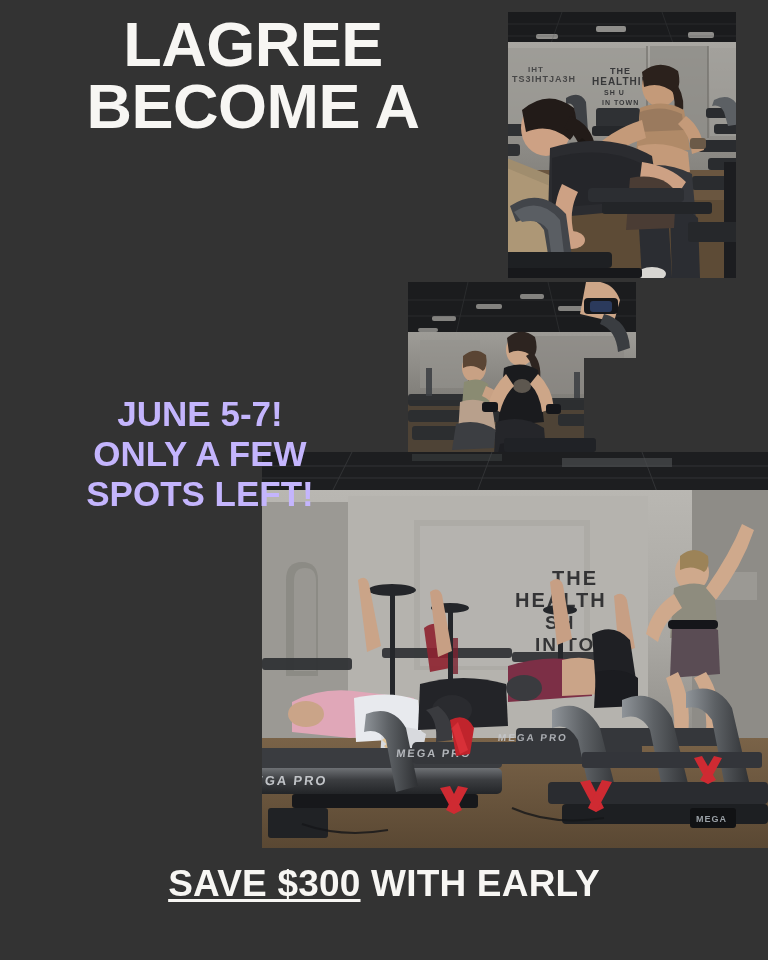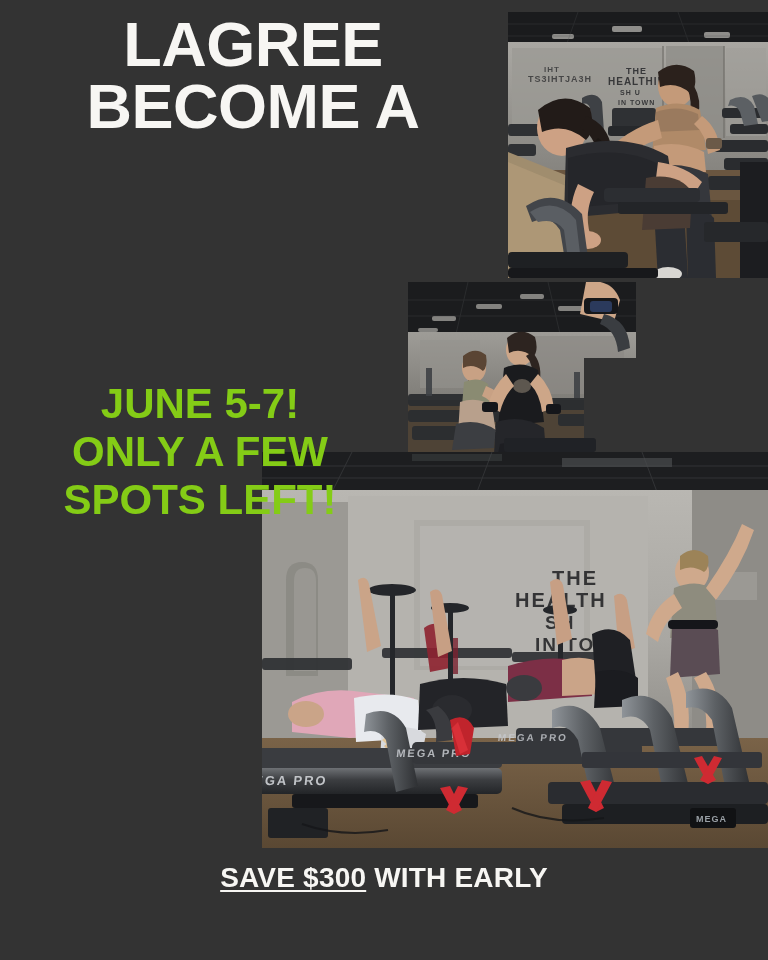--- a/index.html
+++ b/index.html
@@ -25,21 +25,21 @@
 
   
   .photo {
     position:absolute;
     overflow:hidden;
     background:#2a2a2a;
   }
 
   
   #photo-trainer-spot {
-    left:508px; top:12px; width:260px; height:266px;
+    left:508px; top:12px; width:228px; height:266px;
     z-index:30;
   }
 
   
   #photo-coaching {
     left:408px; top:282px; width:228px; height:170px;
     z-index:20;
   }
 
   
@@ -60,39 +60,39 @@
     font-size:63px;
     line-height:0.98;
     font-weight:bold;
     letter-spacing:-0.5px;
     text-transform:uppercase;
   }
   .headline .hl-line { display:block; white-space:nowrap; }
 
   .subhead {
     position:absolute;
-    left:0; top:380px; width:400px;
+    left:0; top:394px; width:400px;
     z-index:40;
     text-align:center;
-    color:#84cc16;
-    font-size:42px;
+    color:#c4b5fd;
+    font-size:35px;
     line-height:1.14;
     font-weight:bold;
     letter-spacing:0px;
     text-transform:uppercase;
   }
   .subhead .sh-line { display:block; white-space:nowrap; }
 
   .footer {
     position:absolute;
     left:0; top:860px; width:768px;
     z-index:40;
     text-align:center;
     color:#f7f6f3;
-    font-size:28px;
+    font-size:37px;
     line-height:1.28;
     font-weight:bold;
     letter-spacing:0.2px;
     text-transform:uppercase;
   }
   .footer .ft-line { display:block; white-space:nowrap; }
   .footer .save-accent { text-decoration:underline; text-underline-offset:3px; }
 </style>
 </head>
 <body>

